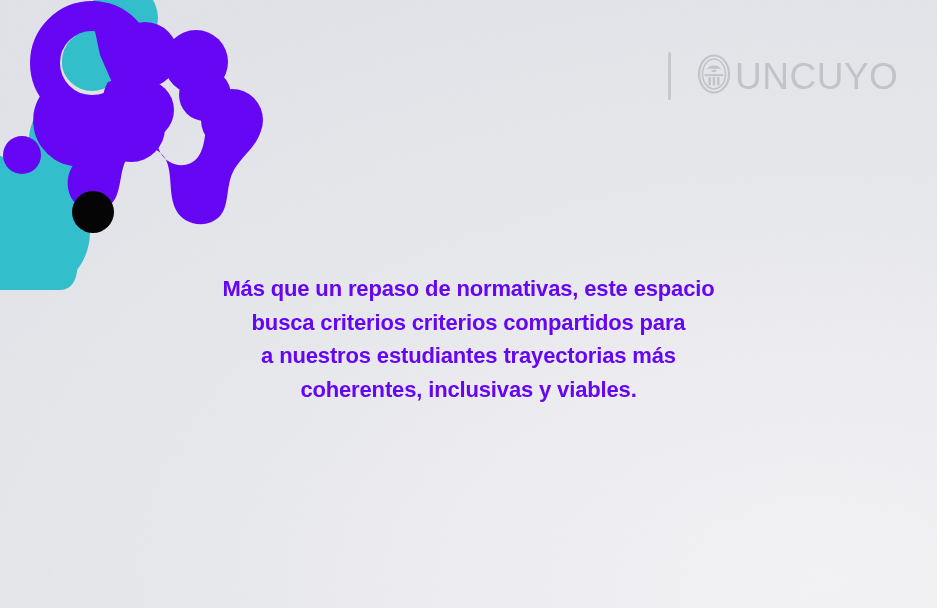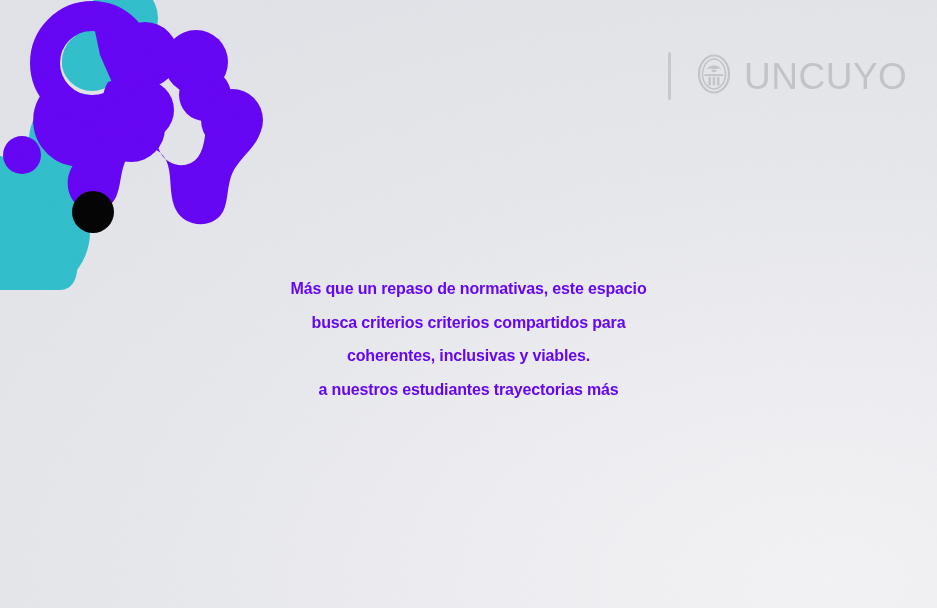--- a/index.html
+++ b/index.html
@@ -53,21 +53,20 @@
   }
   #logo-divider {
     width: 3px;
     height: 48px;
     background: #c9cace;
     border-radius: 2px;
   }
   #logo-mark-wrap {
     display: flex;
     align-items: center;
-    gap: 9px;
     text-align: right;
   }
   #logo-wordmark {
     font-family: "Liberation Sans", sans-serif;
     font-size: 37px;
     letter-spacing: .5px;
     font-weight: 400;
     color: #c4c5ca;
     line-height: 1;
     white-space: nowrap;
@@ -80,21 +79,21 @@
     right: 0;
     top: 272px;
     text-align: center;
     padding: 0 120px;
     box-sizing: border-box;
   }
   .headline-line {
     color: #6606f5;
     font-family: "Liberation Sans", sans-serif;
     font-weight: bold;
-    font-size: 16px;
+    font-size: 22px;
     line-height: 33.6px;
     letter-spacing: -0.15px;
     white-space: nowrap;
   }
 </style>
 </head>
 <body>
 
 <div id="slide">
 
@@ -199,22 +198,22 @@
           <rect x="24.0" y="24.2" width="2.5" height="8.2" fill="#c4c5ca"></rect>
         </svg>
       </span>
       <span id="logo-wordmark">UNCUYO</span>
     </div>
   </div>
 
   <div id="headline-block">
     <div class="headline-line">Más que un repaso de normativas, este espacio</div>
     <div class="headline-line">busca criterios criterios compartidos para</div>
+    <div class="headline-line">a nuestros estudiantes trayectorias más</div>
     <div class="headline-line">coherentes, inclusivas y viables.</div>
-    <div class="headline-line">a nuestros estudiantes trayectorias más</div>
   </div>
 
   <svg id="noise-layer" width="937" height="608" xmlns="http://www.w3.org/2000/svg" aria-hidden="true">
     <filter id="grain">
       <feTurbulence type="fractalNoise" baseFrequency="0.85" numOctaves="3" stitchTiles="stitch"></feTurbulence>
       <feColorMatrix type="saturate" values="0"></feColorMatrix>
       <feComponentTransfer>
         <feFuncA type="linear" slope="0.085"></feFuncA>
       </feComponentTransfer>
     </filter>

